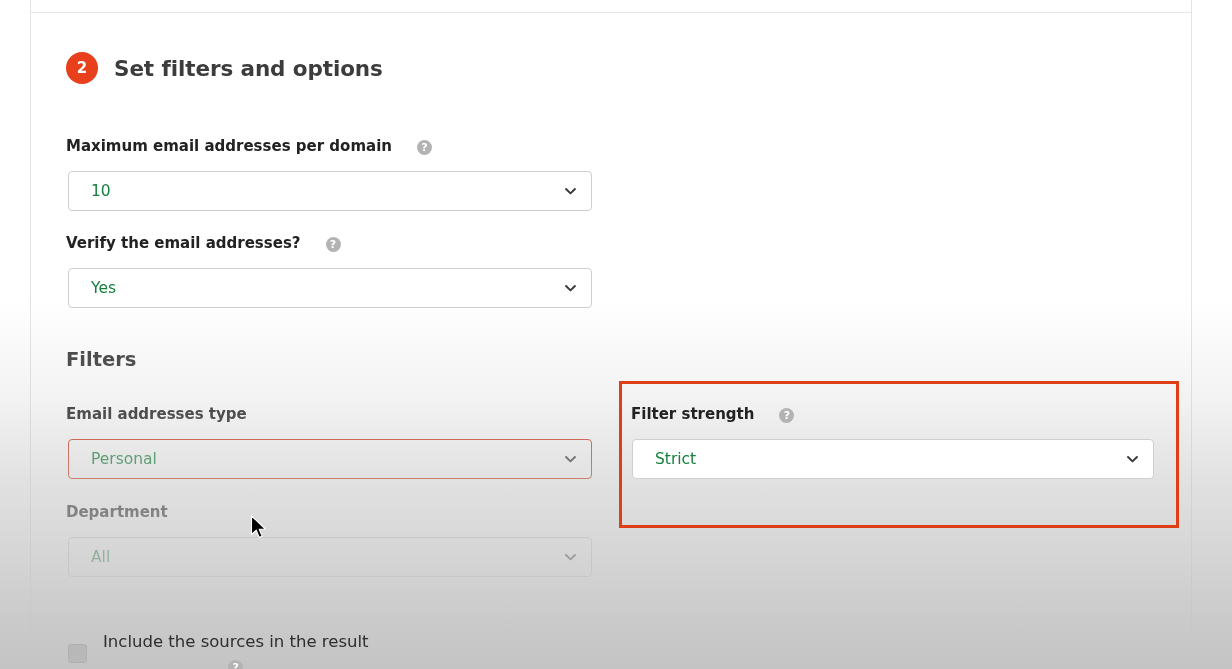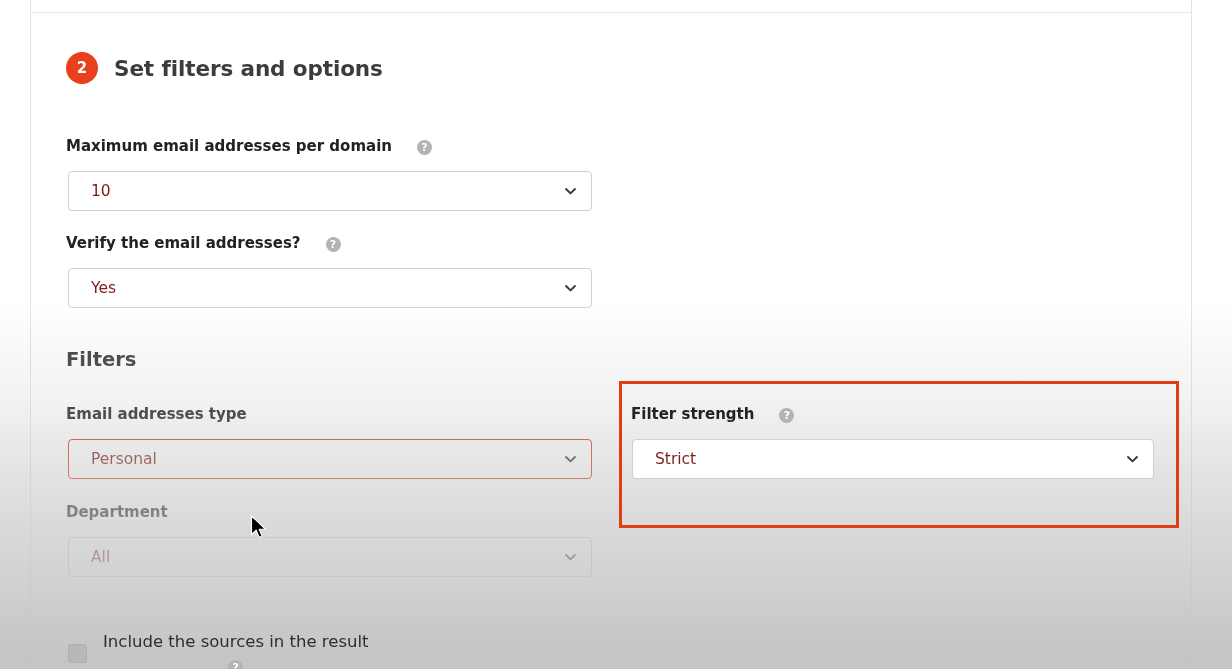--- a/index.html
+++ b/index.html
@@ -98,21 +98,21 @@
 
   .select-box {
     position: relative;
     height: 40px;
     background: #ffffff;
     border: 1px solid #cfcfcf;
     border-radius: 4px;
     display: flex; align-items: center;
     padding: 0 34px 0 22px;
     font-size: 15.5px;
-    color: #7f1d1d;
+    color: #15803d;
   }
   .select-box.accent { border-color: #d4371a; }
   .select-arrow {
     position: absolute;
     right: 14px; top: 50%;
     transform: translateY(-50%);
     width: 13px; height: 13px;
     pointer-events: none;
   }
   .select-arrow svg { display: block; }

